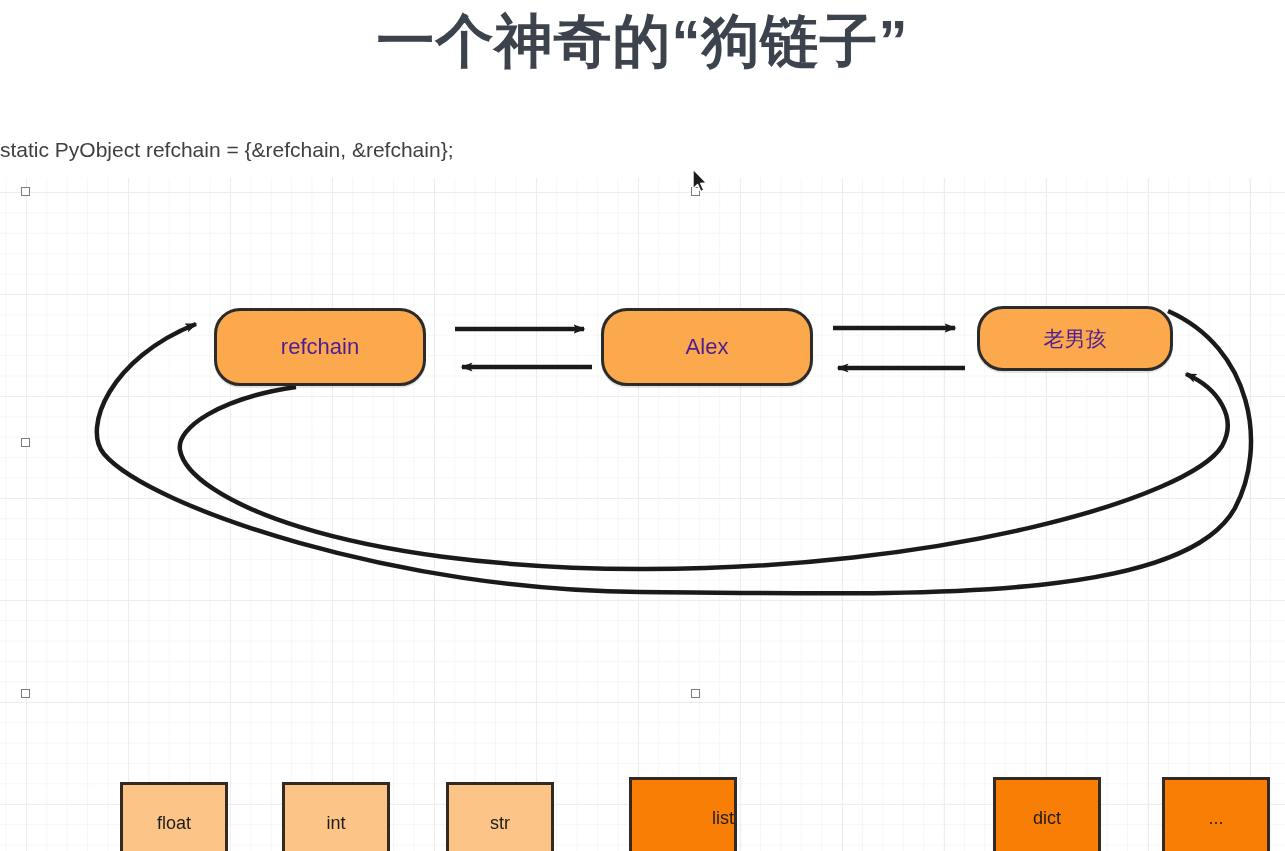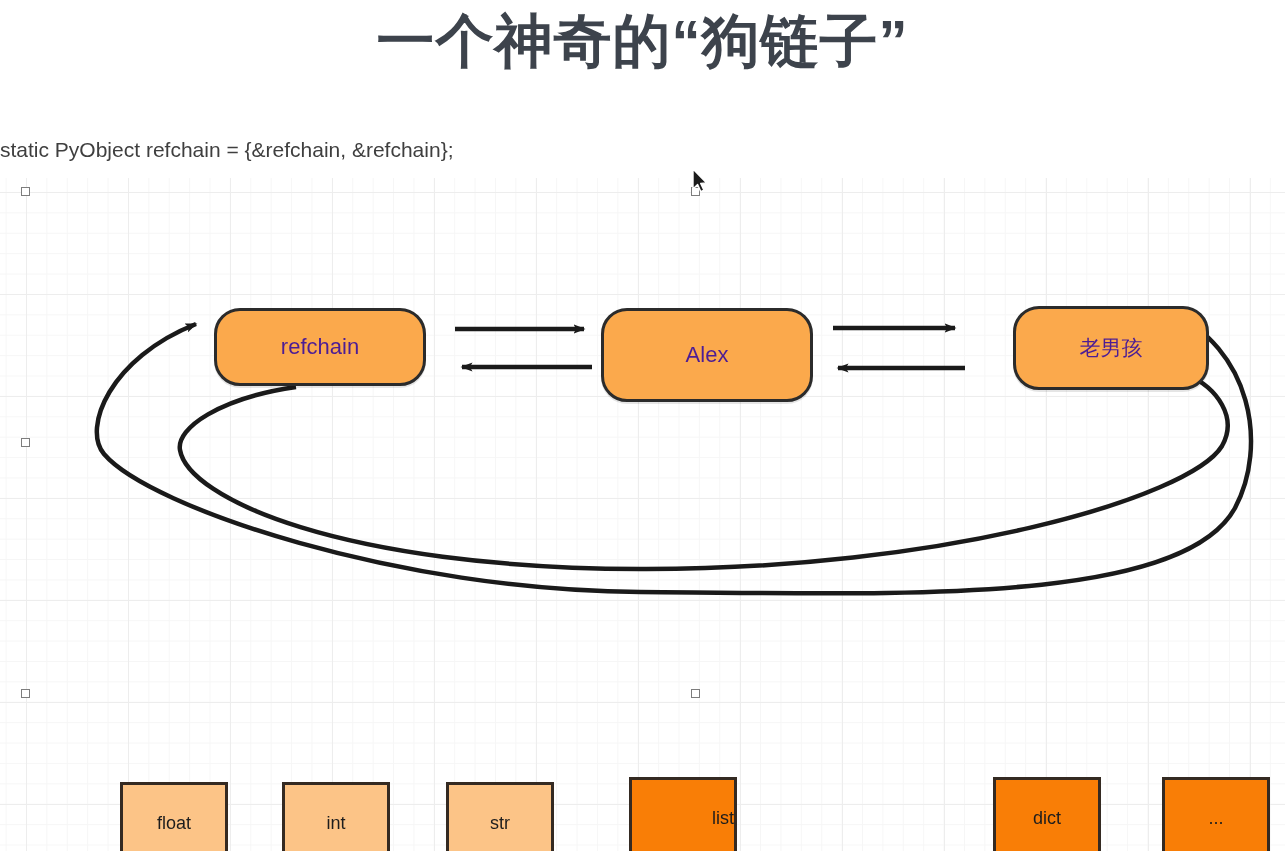--- a/index.html
+++ b/index.html
@@ -91,22 +91,22 @@
     border-radius: 26px;
     background: #fba94c;
     display: flex;
     align-items: center;
     justify-content: center;
     font-size: 22px;
     color: #4c1d95;
     box-shadow: 0 2px 0 rgba(0,0,0,0.10);
   }
   #node-refchain { left: 214px; top: 130px; width: 212px; height: 78px; }
-  #node-alex     { left: 601px; top: 130px; width: 212px; height: 94px; }
-  #node-laonanhai{ left: 977px; top: 128px; width: 196px; height: 84px; margin-left: 36px; }
+  #node-alex     { left: 601px; top: 130px; width: 212px; height: 78px; }
+  #node-laonanhai{ left: 977px; top: 128px; width: 196px; height: 65px; }
   #node-laonanhai .node-label { font-size: 21px; }
 
   
   .typebox {
     position: absolute;
     box-sizing: border-box;
     border: 3px solid #342a22;
     display: flex;
     align-items: center;
     justify-content: center;

